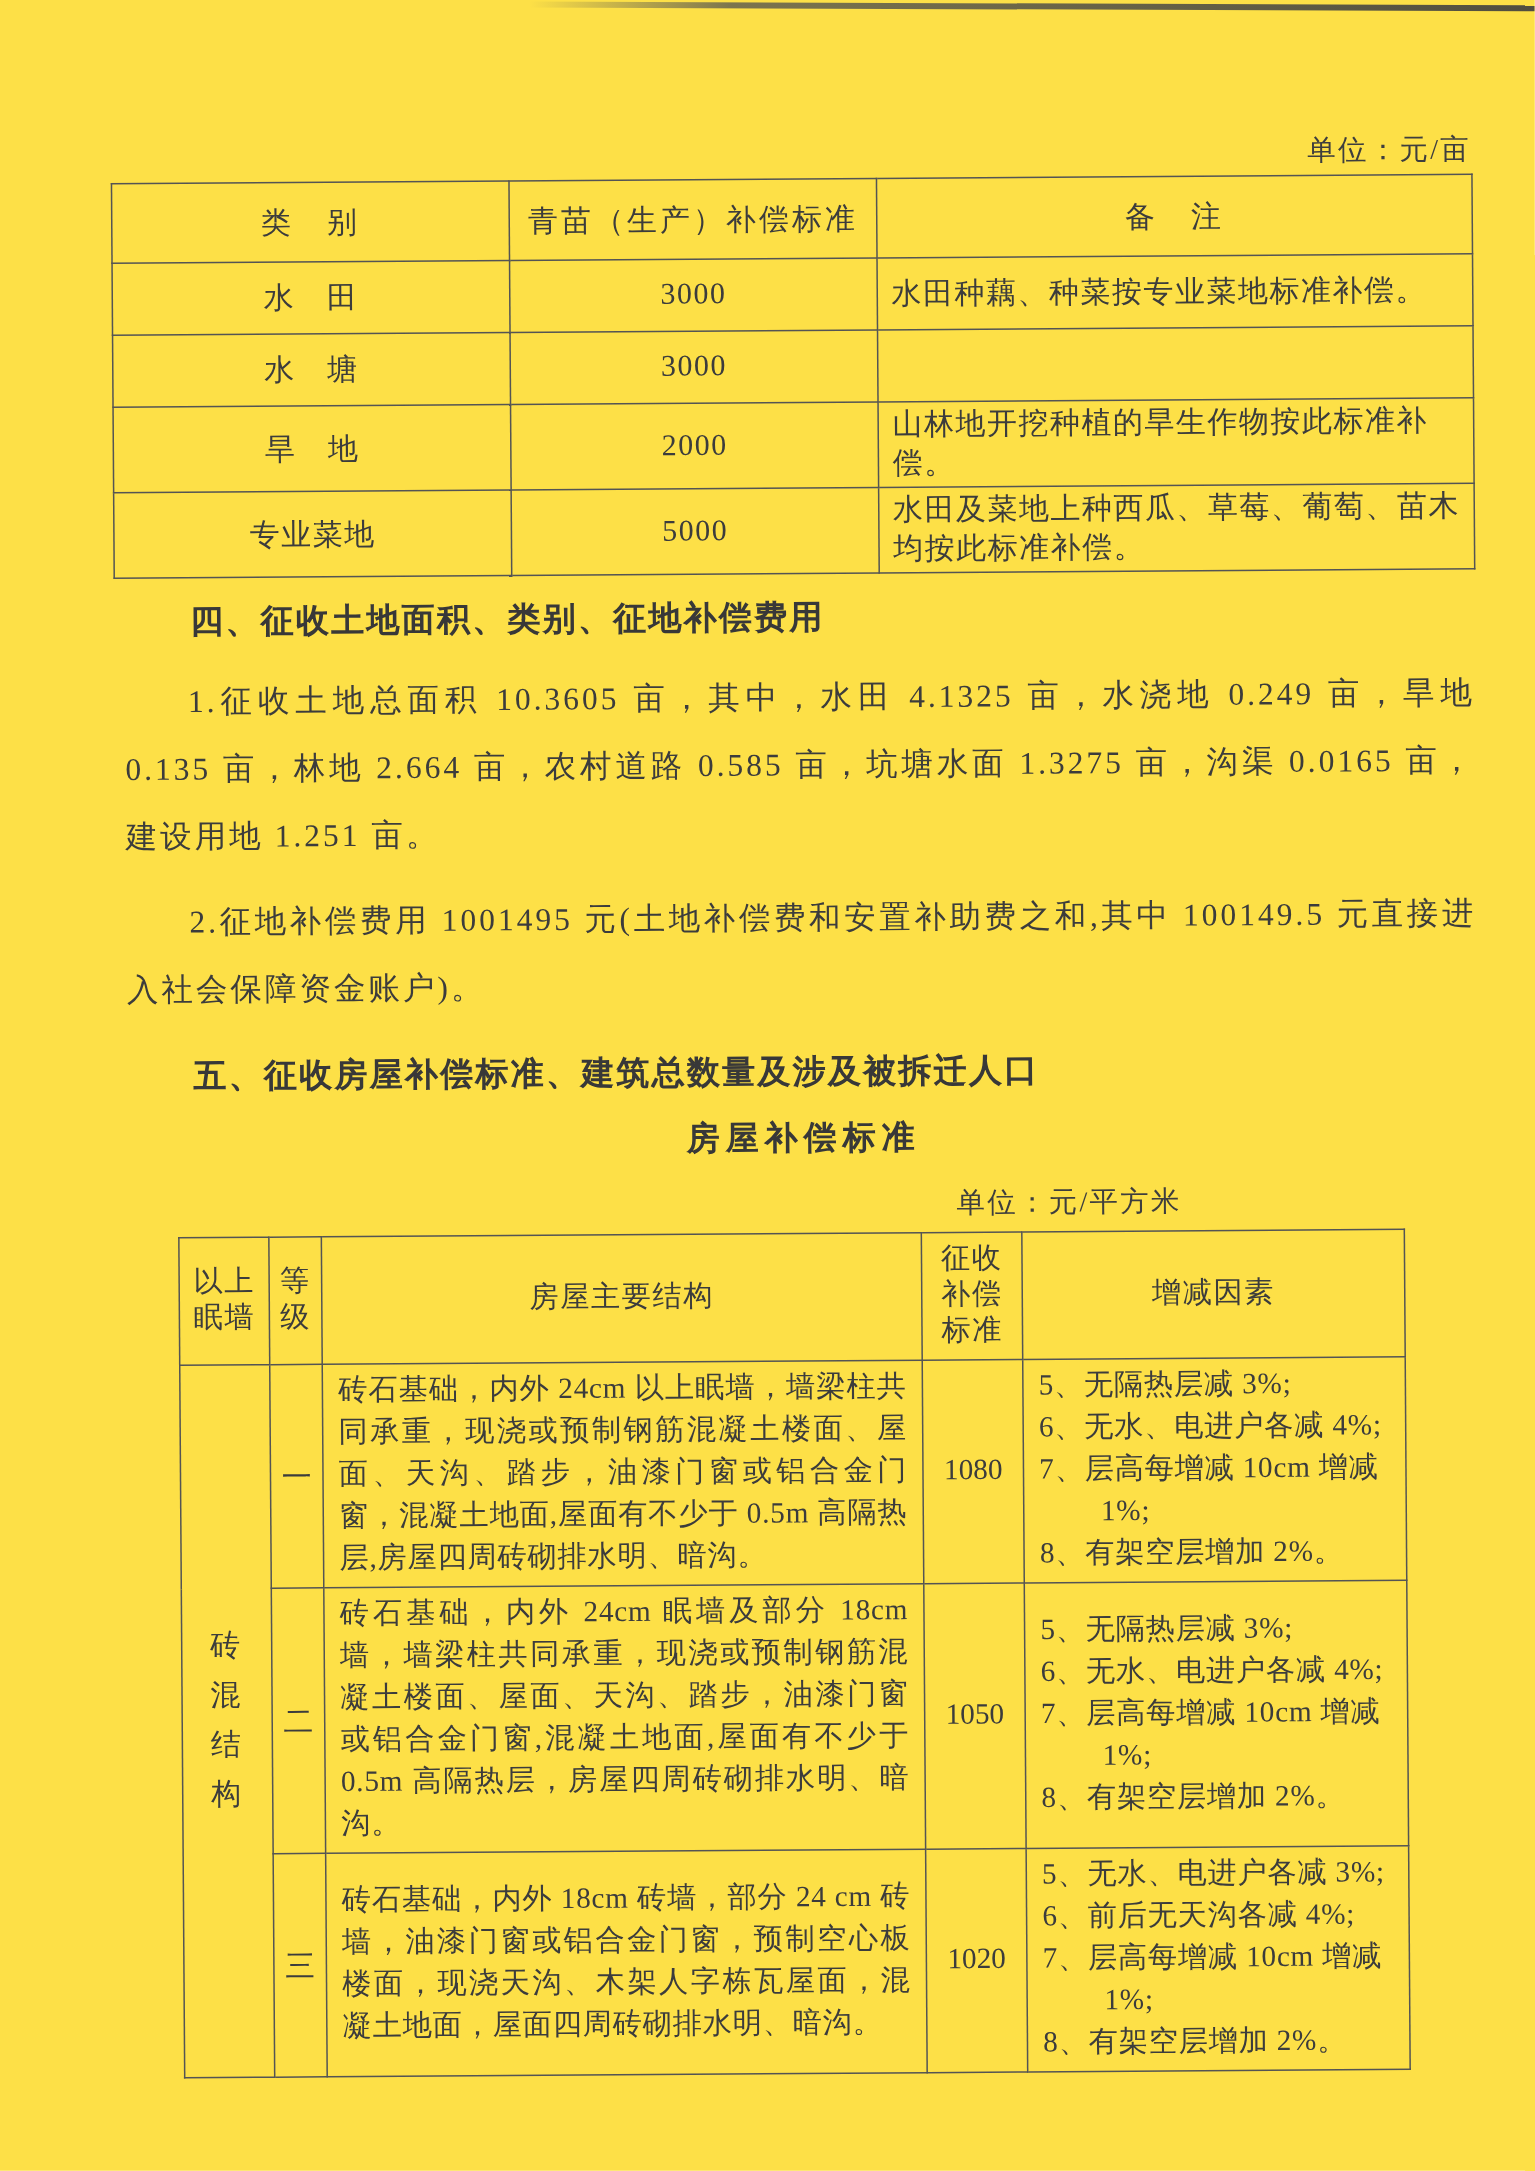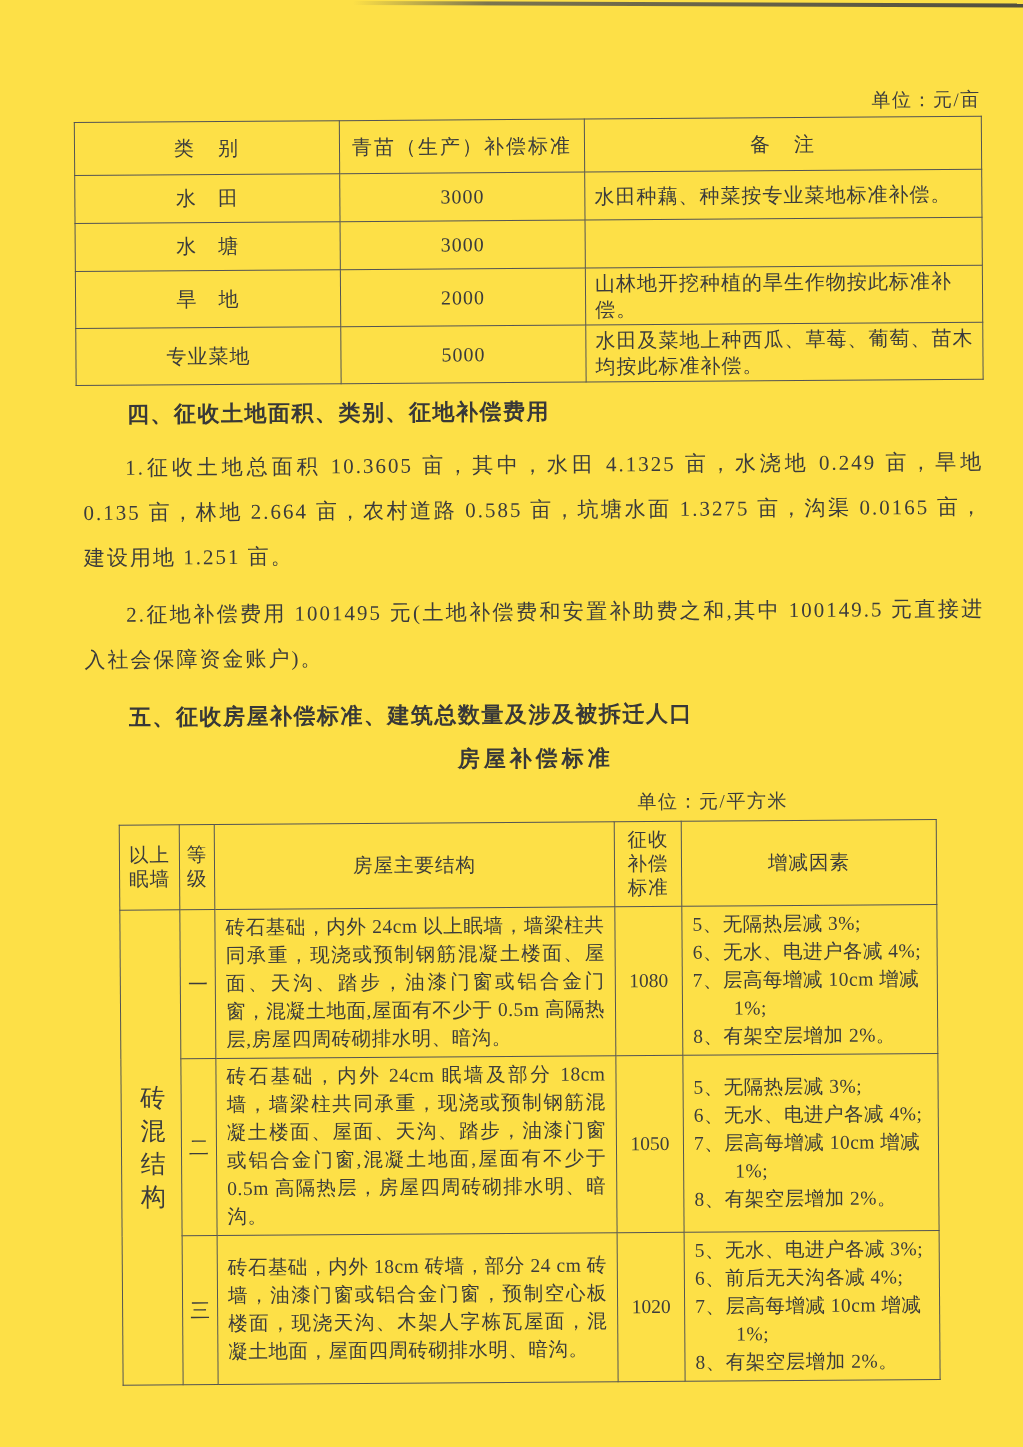--- a/index.html
+++ b/index.html
@@ -73,21 +73,21 @@
   .t2 col:nth-child(3) { width: 400px; }
   .t2 col:nth-child(4) { width: 67px; }
   .t2 col:nth-child(5) { width: 255px; }
   .t2 thead tr { height: 74px; }
   .t2 thead th { text-align: center; line-height: 24px; letter-spacing: 1px; }
   .t2 tbody tr:nth-child(1) { height: 147px; }
   .t2 tbody tr:nth-child(2) { height: 150px; }
   .t2 tbody tr:nth-child(3) { height: 145px; }
   .w2 { width: 44px; margin: 0 auto; }   
   .w1 { width: 22px; margin: 17px auto; }   
-  .vtext { width: 22px; margin: 0 auto; line-height: 33px; font-size: 25px; letter-spacing: 0; }
+  .vtext { width: 22px; margin: 0 auto; line-height: 33px; font-size: 20px; letter-spacing: 0; }
   .t2 .grade { text-align: center; font-size: 20px; }
   .t2 .structure { padding: 4px 10px; line-height: 28px; text-align: justify; letter-spacing: 0.5px; }
   .t2 .standard { text-align: center; }
   .t2 .factors { padding: 4px 6px 4px 10px; vertical-align: middle; }
   .factor { line-height: 28px; padding-left: 2.1em; text-indent: -2.1em; letter-spacing: 0.5px; }
 </style>
 </head>
 <body>
 
 <div class="page">

